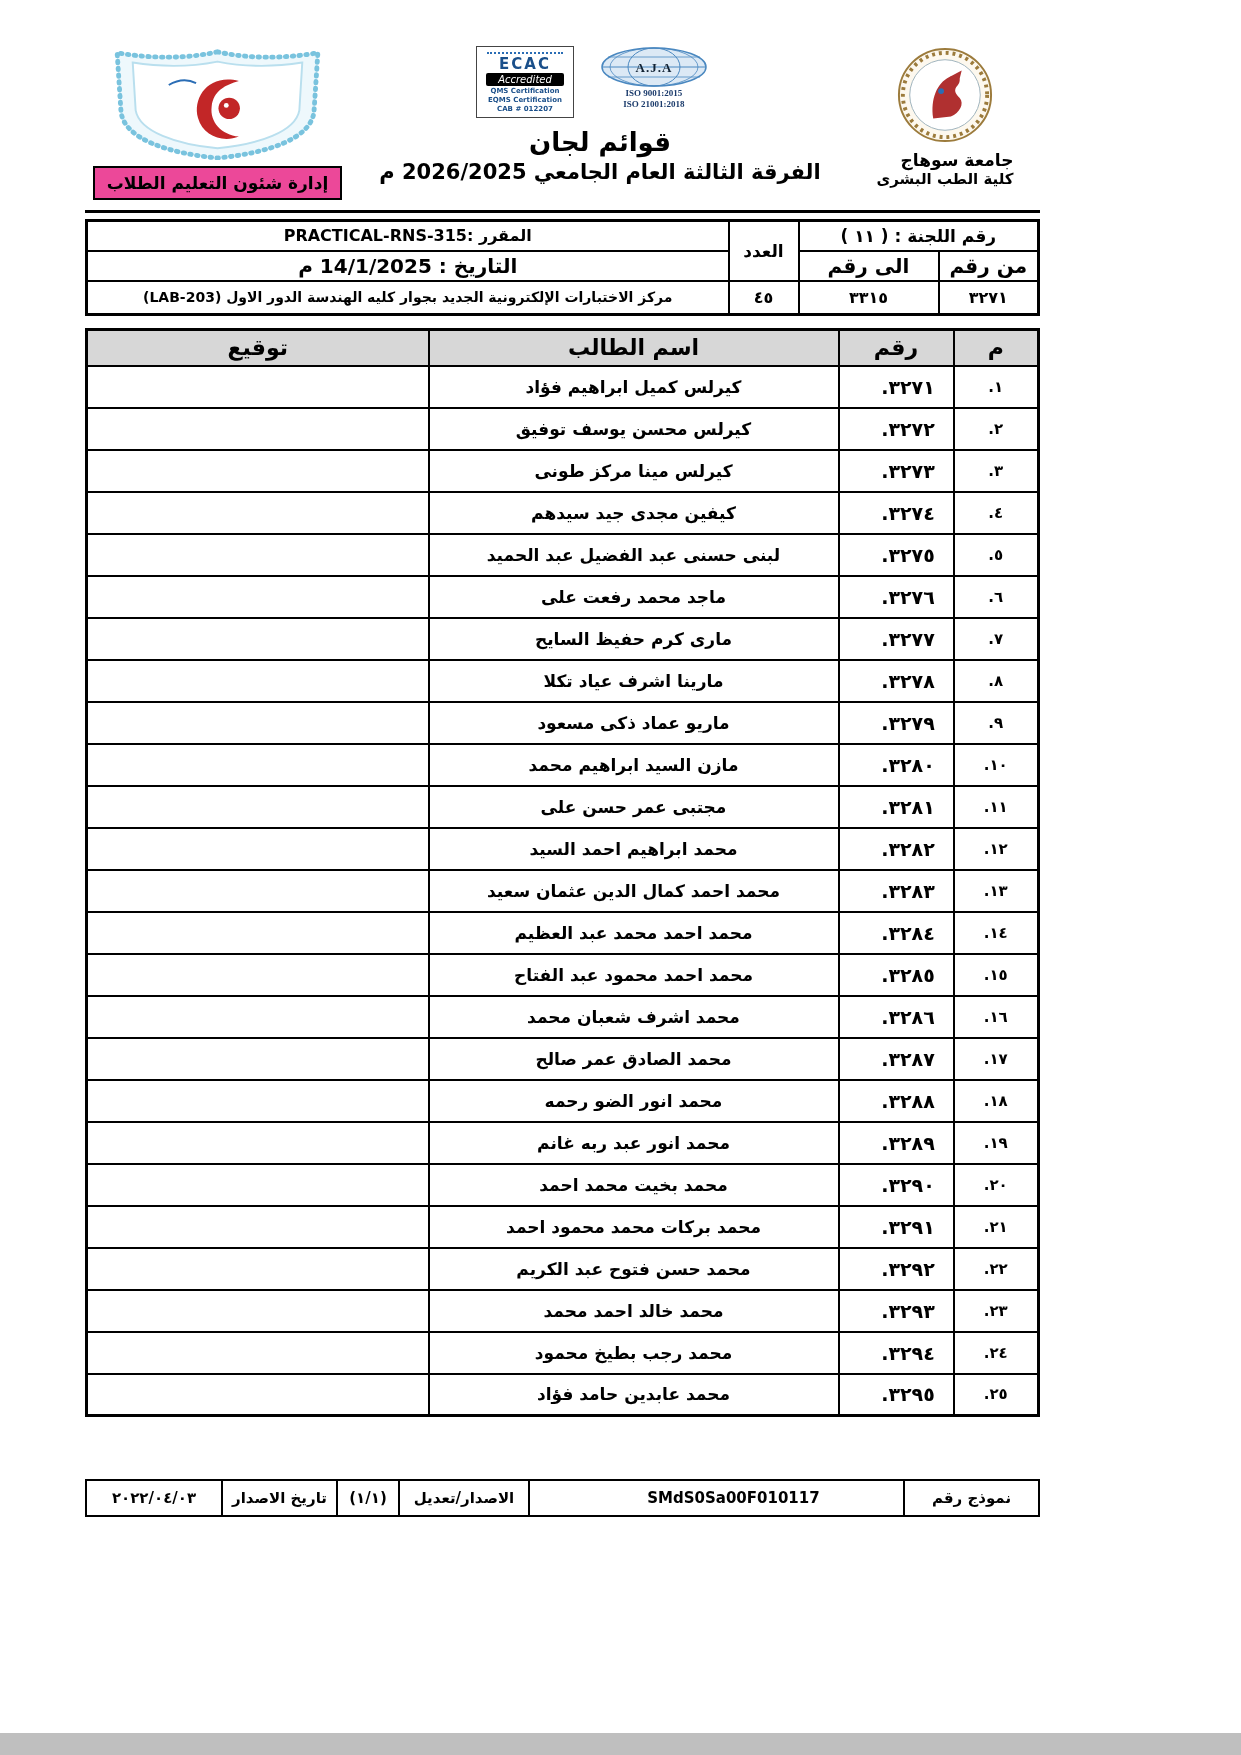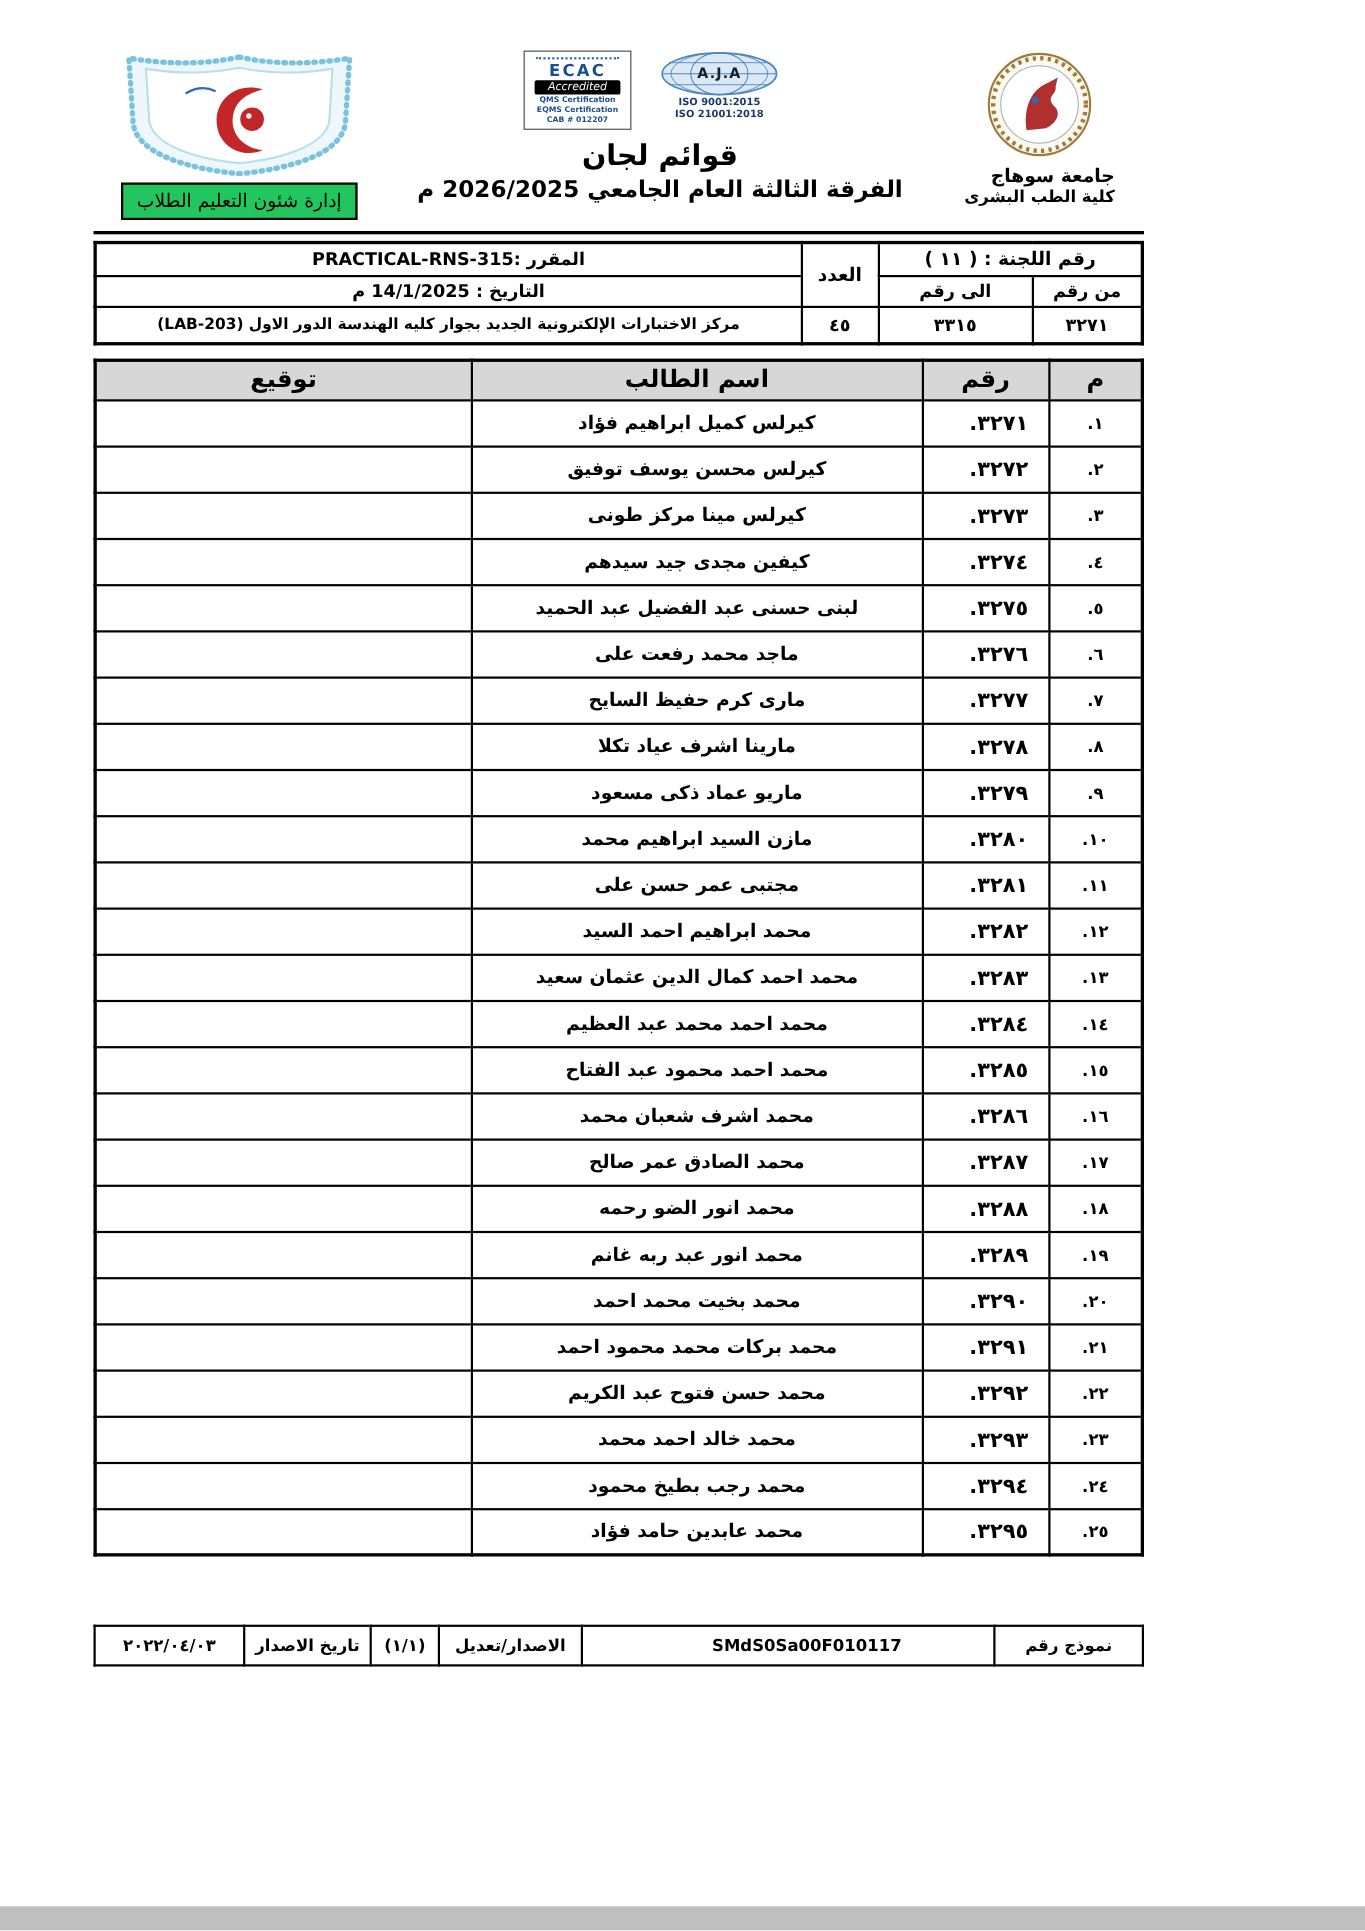--- a/index.html
+++ b/index.html
@@ -21,40 +21,40 @@
 
   .uni-name { font-size:17px; font-weight:bold; margin-top:2px;margin-left:24px; }
   .uni-fac  { font-size:15px; font-weight:bold; }
 
   .logo-row { display:flex; direction:ltr; gap:10px; align-items:flex-start; }
   .ecac { width:98px; border:1px solid #444; padding:2px 3px 3px; text-align:center; background:#fff; }
   .ecac-topline { height:5px; border-bottom:2px dotted #2a6db5; width:85%; margin:0 auto 2px; }
   .ecac-name { color:#1a4f8a; font-weight:bold; font-size:15px; letter-spacing:2px; line-height:16px; }
   .ecac-ribbon { background:#000000; color:#fff; font-style:italic; font-size:10px; line-height:13px; border-radius:2px; margin:1px 6px; }
   .ecac-small { color:#1a4f8a; font-weight:bold; font-size:7px; line-height:9px; }
-  .aja { width:140px; text-align:center; }
+  .aja { width:140px; text-align:center;font-family:Liberation Serif, serif; }
   .aja-globe-wrap { position:relative; width:140px; height:42px; }
   .aja-name { position:absolute; left:0; right:0; top:14px; font-weight:bold; font-size:13px; color:#123; letter-spacing:1px; }
   .aja-iso { color:#1a3a6b; font-weight:bold; font-size:9px; line-height:11px; }
 
   .doc-title { font-size:26px; font-weight:bold; margin-top:8px; line-height:32px; }
   .doc-subtitle { font-size:21px; font-weight:bold; line-height:28px; }
 
   .dept-box {
     border:2px solid #000; padding:5px 12px; margin-top:2px;
-    font-size:17px; font-weight:normal; text-align:center; background:#22c55e;
+    font-size:17px; font-weight:bold; text-align:center; background:#ec4899;
   }
 
   .sep { height:3px; background:#000; margin-top:10px; }
 
   
   table.info { width:100%; border-collapse:collapse; margin-top:6px; border:3px solid #000; }
   table.info td { border:2px solid #000; text-align:center; font-weight:bold; padding:2px 4px; }
   .i-r1 td { height:30px; font-size:17px; }
-  .i-r2 td { height:28px; font-size:16px; }
+  .i-r2 td { height:28px; font-size:20px; }
   .i-r3 td { height:34px; font-size:16px; }
   td.i-loc { font-size:14px; }
   td.i-course { font-size:16px; }
 
   
   table.main { width:100%; border-collapse:collapse; margin-top:12px; border:3px solid #000; }
   table.main th, table.main td { border:2px solid #000; text-align:center; vertical-align:middle; }
   table.main thead th { background:#d7d7d7; height:36px; font-size:22px; font-weight:bold;margin-left:44px; }
   table.main tbody td { height:42px; background:#fff; }
   td.c-serial { font-size:15px; font-weight:bold; }

